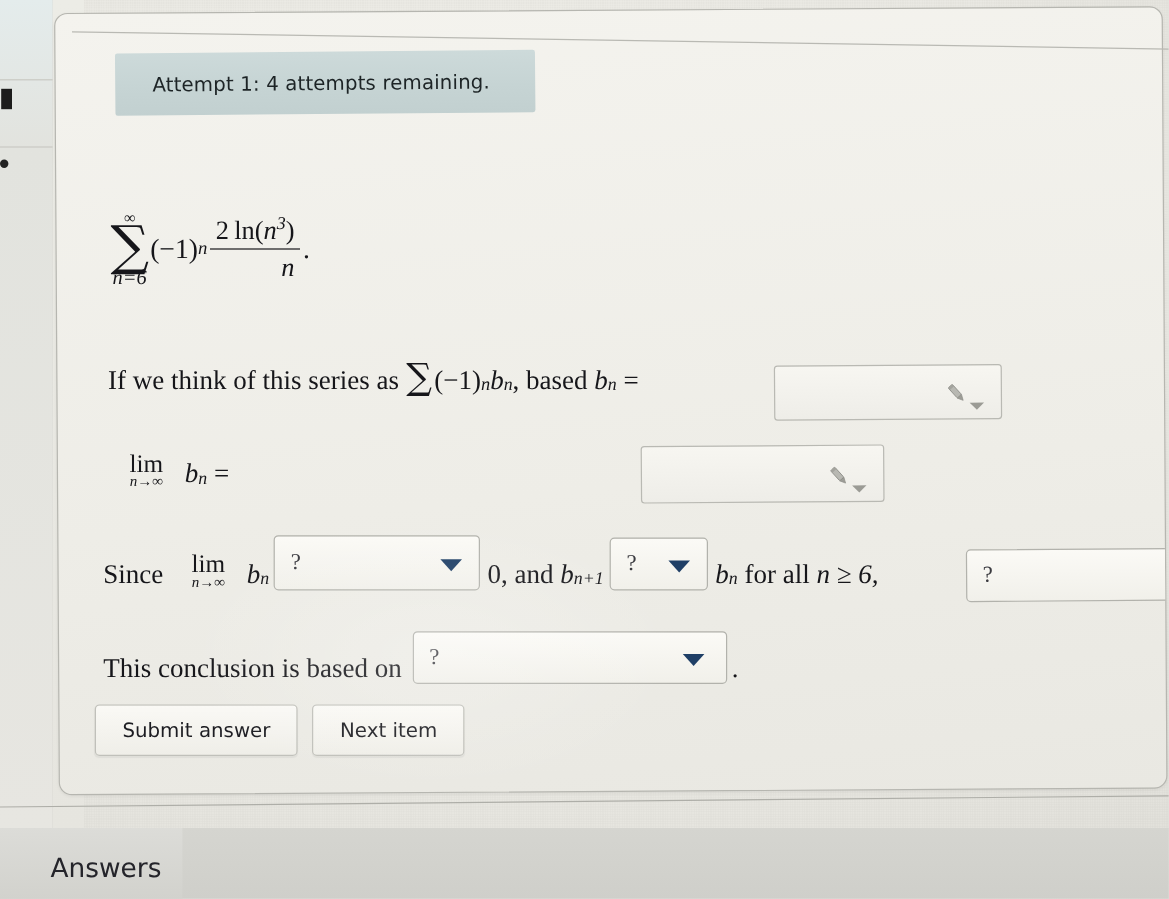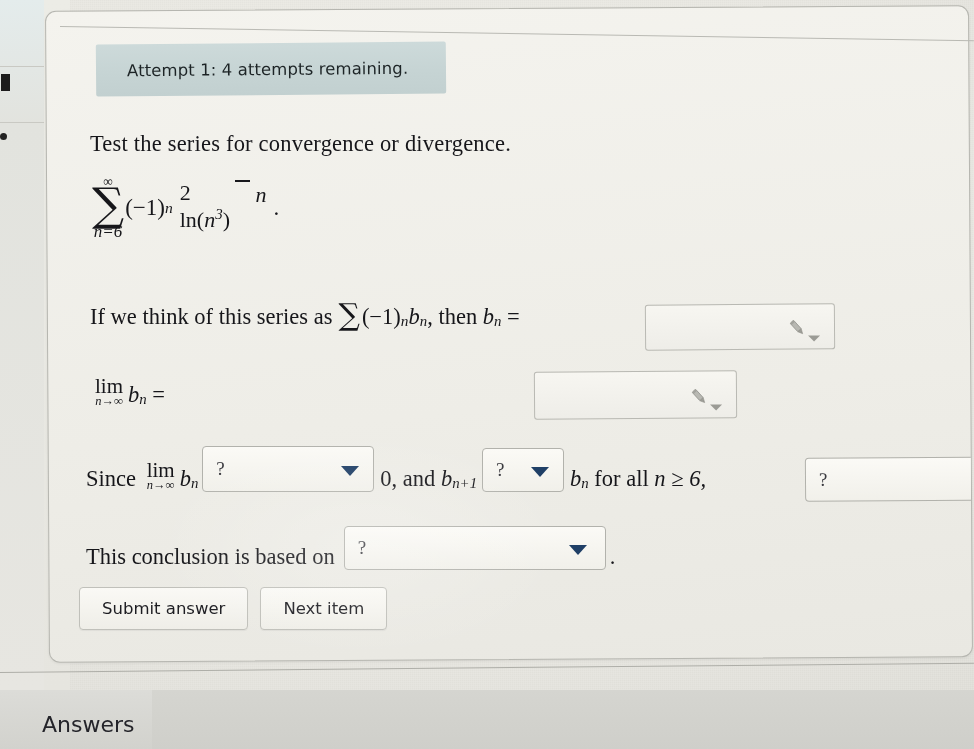--- a/index.html
+++ b/index.html
@@ -133,22 +133,22 @@
     flex-direction: column;
     align-items: center;
     line-height: 1;
     margin-right: 1px;
   }
   .sig-top { font-size: 13.5px; margin-bottom: -3px; }
   .sigma  { font-size: 45px; font-family: "DejaVu Serif", serif; line-height: .86; }
   .sig-bot { font-size: 17px; margin-top: -1px; }
   .frac {
     display: inline-flex;
-    flex-direction: row;
-    align-items: flex-start;
+    flex-direction: column;
+    align-items: flex-end;
     margin: 0 2px;
     vertical-align: middle;
   }
   .frac-num { padding: 0 5px 1px; font-size: 22px; }
   .frac-bar { width: 100%; height: 1.4px; background: #18181c; }
   .frac-den { padding: 2px 5px 0; font-size: 22px; font-style: italic; }
   .ital { font-style: italic; }
   .sup  { font-size: .68em; vertical-align: super; font-style: italic; }
   .sub  { font-size: .66em; vertical-align: sub; font-style: italic; }
 
@@ -165,21 +165,21 @@
   .row-bn   { left: 42px; top: 291px; }
   .row-lim  { left: 42px; top: 367px; }
   .row-since{ left: 38px; top: 437px; }
   .row-concl{ left: 38px; top: 517px; }
 
   .lim-wrap {
     display: inline-flex;
     flex-direction: column;
     align-items: center;
     line-height: 1.02;
-    margin: 0 5px;
+    margin: 0 18px;
   }
   .lim-top { font-size: 21px; }
   .lim-bot { font-size: 12.5px; margin-top: -2px; }
 
   .bigsum {
     font-size: 30px;
     font-family: "DejaVu Serif", serif;
     margin: 0 2px 0 6px;
     line-height: 1;
   }
@@ -325,41 +325,40 @@
 </div>
 <div class="rail-gap"></div>
 
 <div class="card">
   <div class="card-inner">
 
     <div class="attempt-banner">
       <span class="attempt-text">Attempt 1: 4 attempts remaining.</span>
     </div>
 
-    <div class="prompt-line body-text">Test the series for convergence or divergence.</div>
 
     <div class="sum-block body-text">
       <span class="sigma-wrap">
         <span class="sig-top">∞</span>
         <span class="sigma">∑</span>
         <span class="sig-bot ital">n=6</span>
       </span>
       <span>(−1)</span>
         <span class="sup">n</span>
       <span class="frac">
         <span class="frac-num"><span>2</span> <span>ln(</span><span class="ital">n</span><span class="sup">3</span><span>)</span></span>
         <span class="frac-bar"></span>
         <span class="frac-den">n</span>
       </span>
       <span>.</span>
     </div>
 
     <div class="row row-bn">
       <span>If we think of this series as</span>
-      <span class="bigsum">∑</span><span>(−1)</span><span class="sup">n</span><span class="ital">b</span><span class="sub">n</span><span>, then</span>
+      <span class="bigsum">∑</span><span>(−1)</span><span class="sup">n</span><span class="ital">b</span><span class="sub">n</span><span>, based</span>
       &nbsp;<span class="ital">b</span><span class="sub">n</span>
       &nbsp;<span>=</span>
     </div>
 
     <div class="answer-field field-1">
       <svg class="pencil-icon" viewBox="0 0 24 24">
         <g transform="rotate(-42 12 12)">
           <rect x="9.6" y="3.5" width="5" height="12.5" rx="1" fill="#b8b8b2" stroke="#8e8e88" stroke-width="0.8"></rect>
           <polygon points="9.6,16 14.6,16 12.1,21" fill="#9d9d97" stroke="#8e8e88" stroke-width="0.6"></polygon>
           <rect x="9.6" y="3.5" width="5" height="2.4" fill="#a3a39d"></rect>

